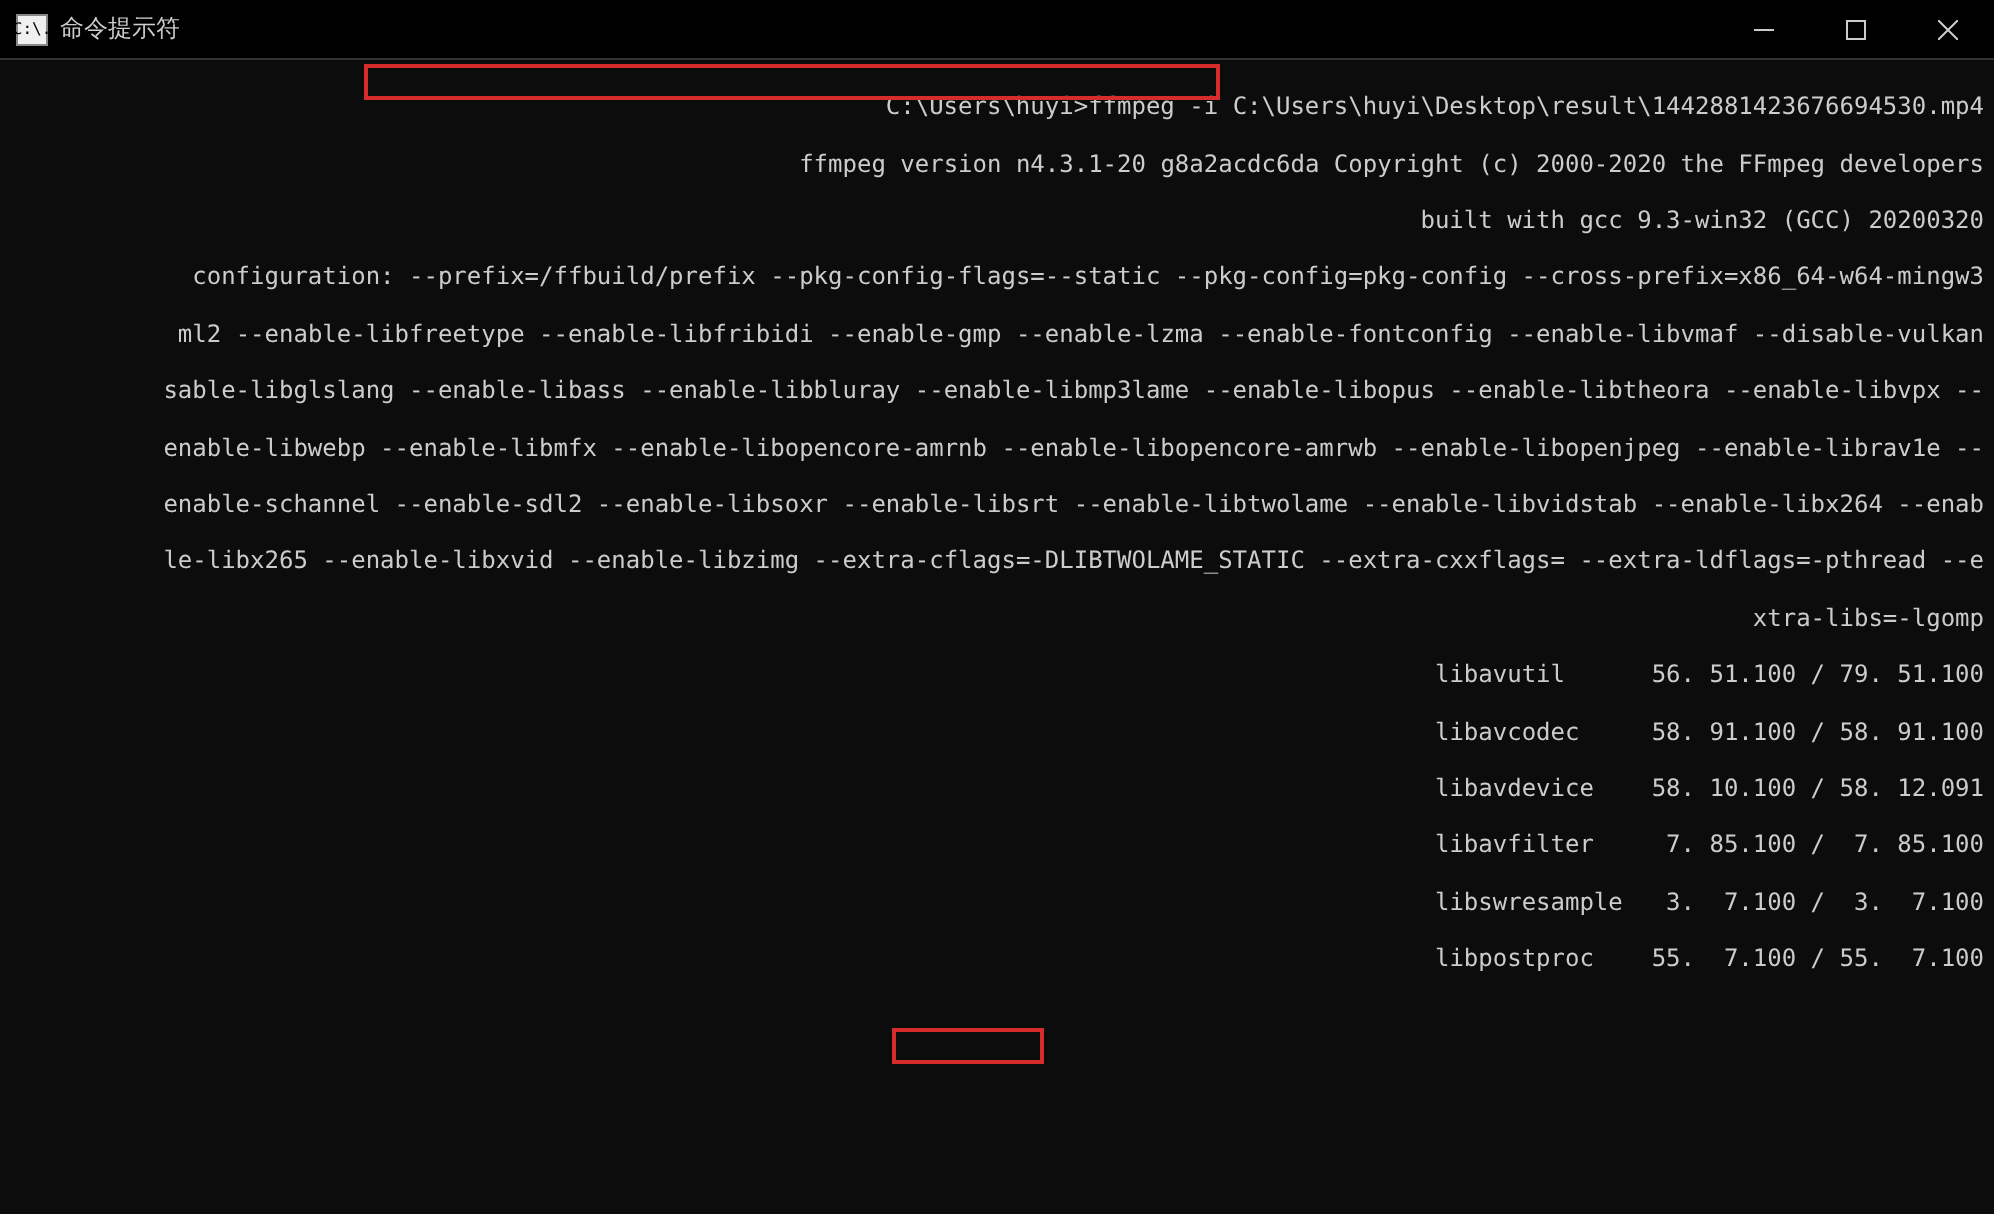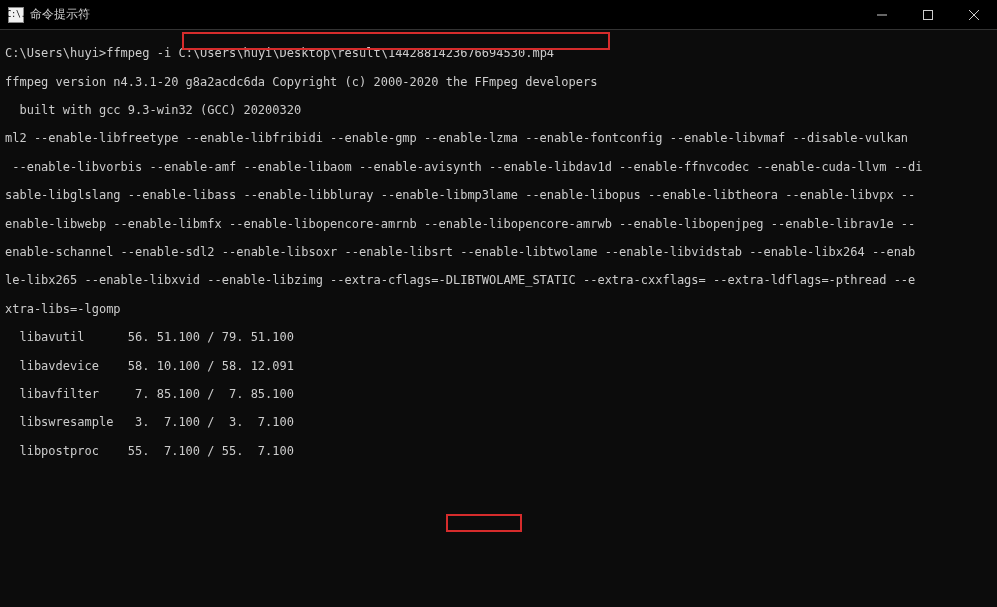--- a/index.html
+++ b/index.html
@@ -66,20 +66,21 @@
       padding: 2px 5px;
       font-size: 12px;
       line-height: 14.2px;
       color: #cccccc;
       font-family: "NSimSun", "SimSun", "Consolas", monospace;
       white-space: pre;
       position: relative;
     }
     .line {
       white-space: pre;
+      text-align: right;
     }
     .hl-box1 {
       position: absolute;
       border: 2px solid #d62c2c;
       left: 182px;
       top: 32px;
       width: 428px;
       height: 18px;
       pointer-events: none;
     }
@@ -118,28 +119,29 @@
           <line x1="10" y1="0" x2="0" y2="10"></line>
         </svg>
     </div>
   </div>
 </div>
 
 <div class="terminal">
 <div class="line"><span>C:\Users\huyi&gt;</span><span>ffmpeg -i </span><span>C:\Users\huyi\Desktop\result\1442881423676694530.mp4</span></div>
 <div class="line"><span>ffmpeg version n4.3.1-20</span><span> g8a2acdc6da Copyright (c) 2000-2020 the FFmpeg developers</span></div>
 <div class="line">  built with gcc 9.3-win32 (GCC) 20200320</div>
+<div class="line">  configuration: --prefix=/ffbuild/prefix --pkg-config-flags=--static --pkg-config=pkg-config --cross-prefix=x86_64-w64-mingw3</div>
 <div class="line">ml2 --enable-libfreetype --enable-libfribidi --enable-gmp --enable-lzma --enable-fontconfig --enable-libvmaf --disable-vulkan</div>
-<div class="line"> --enable-libvorbis --enable-amf --enable-libaom --enable-avisynth --enable-libdav1d --enable-ffnvcodec --enable-cuda-llvm --di</div>
 <div class="line">sable-libglslang --enable-libass --enable-libbluray --enable-libmp3lame --enable-libopus --enable-libtheora --enable-libvpx --</div>
 <div class="line">enable-libwebp --enable-libmfx --enable-libopencore-amrnb --enable-libopencore-amrwb --enable-libopenjpeg --enable-librav1e --</div>
 <div class="line">enable-schannel --enable-sdl2 --enable-libsoxr --enable-libsrt --enable-libtwolame --enable-libvidstab --enable-libx264 --enab</div>
 <div class="line">le-libx265 --enable-libxvid --enable-libzimg --extra-cflags=-DLIBTWOLAME_STATIC --extra-cxxflags= --extra-ldflags=-pthread --e</div>
 <div class="line">xtra-libs=-lgomp</div>
 <div class="line">  libavutil      56. 51.100 / 79. 51.100</div>
+<div class="line">  libavcodec     58. 91.100 / 58. 91.100</div>
 <div class="line">  libavdevice    58. 10.100 / 58. 12.091</div>
 <div class="line">  libavfilter     7. 85.100 /  7. 85.100</div>
 <div class="line">  libswresample   3.  7.100 /  3.  7.100</div>
 <div class="line">  libpostproc    55.  7.100 / 55.  7.100</div>
 
 
 
 
 
 

